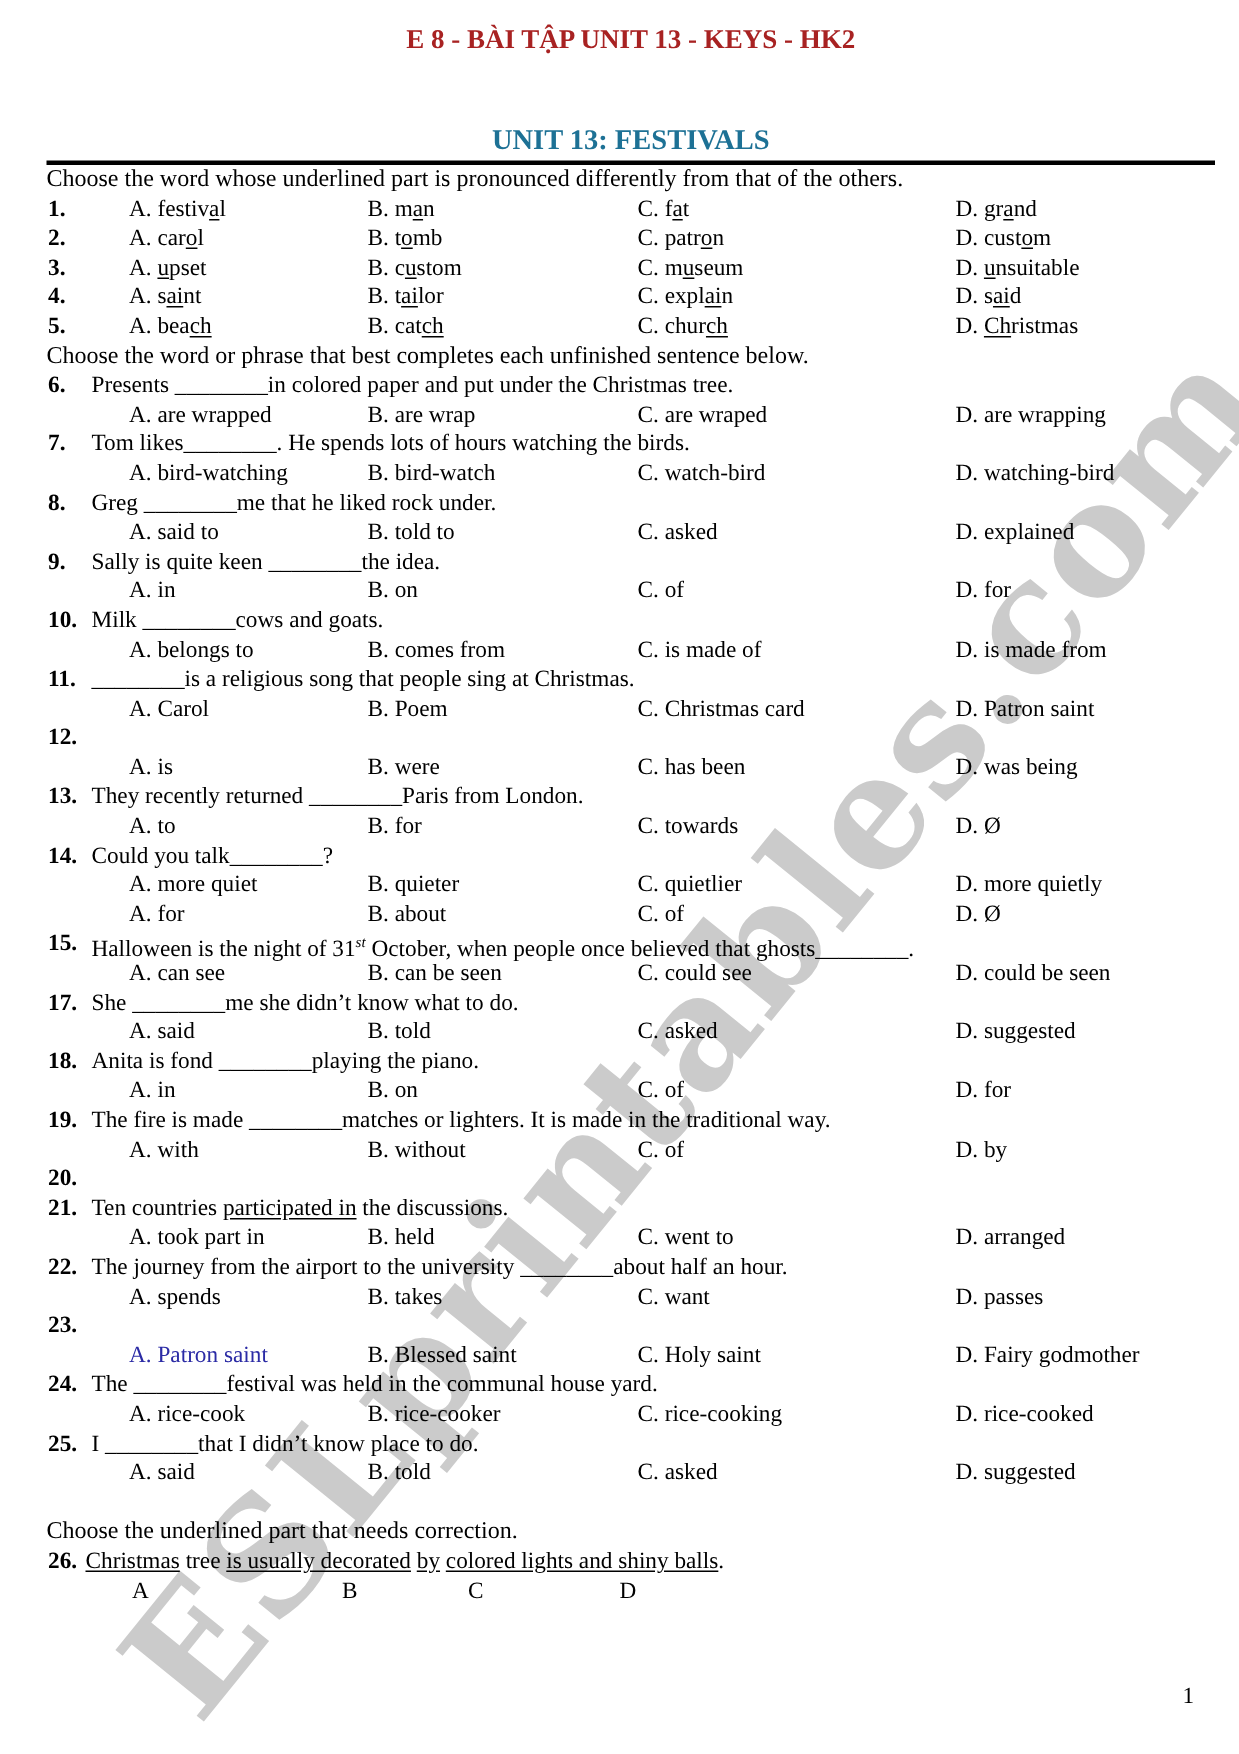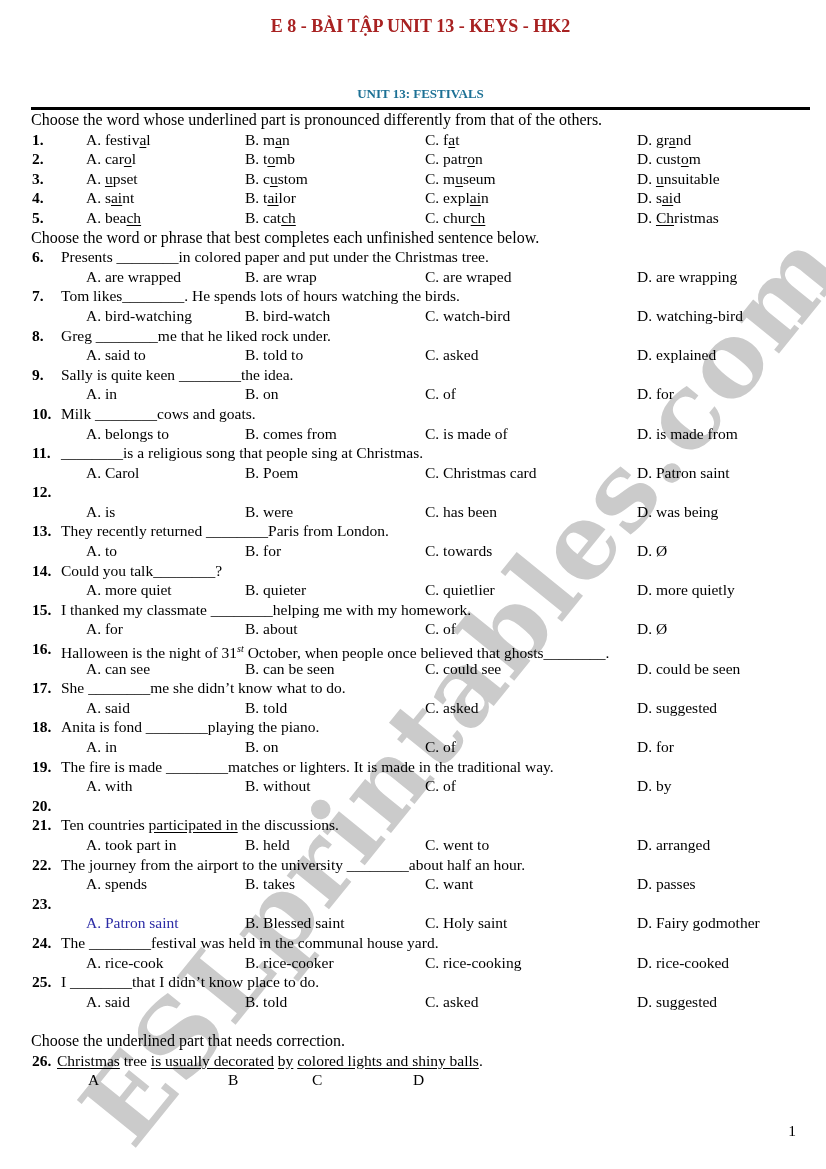--- a/index.html
+++ b/index.html
@@ -8,21 +8,21 @@
     font-family:"Liberation Serif","DejaVu Serif",serif;font-size:15.5px;color:#000;
   }
   .watermark{
     position:absolute;left:-105px;top:628px;width:1130px;text-align:center;
     transform:rotate(-51deg);font-size:104px;font-weight:bold;white-space:nowrap;
     color:var(--color-watermark,#CBCBCB);z-index:0;letter-spacing:2px;
     font-family:"DejaVu Serif",serif;
   }
   .content{position:relative;z-index:1;padding:16px 16px 0 31px;}
   .doc-header{text-align:center;font-weight:bold;font-size:18px;line-height:20px;color:var(--color-header,#A82222);}
-  .doc-title{text-align:center;font-weight:bold;font-size:13px;line-height:20px;color:var(--color-title,#1D7195);margin-top:48px;}
+  .doc-title{text-align:center;font-weight:bold;font-size:19px;line-height:20px;color:var(--color-title,#1D7195);margin-top:48px;}
   .rule{border-top:3px solid #000;margin-top:3px;}
   .instruction{font-weight:normal;font-size:16px;height:19.6px;line-height:19.6px;white-space:nowrap;}
   .sec-correction .instruction{margin-top:19.6px;}
   .q-line{position:relative;height:19.6px;line-height:19.6px;}
   .q-num{position:absolute;left:1px;font-weight:bold;}
   .q-text{position:absolute;left:30px;white-space:nowrap;}
   .sec-correction .q-text{left:26px;}
   .opt{position:absolute;white-space:nowrap;}
   .opt.o0{left:55px}.opt.o1{left:214px}.opt.o2{left:394px}.opt.o3{left:606px}
   .opt.hl{color:var(--color-answer,#2B2BA5);}
@@ -167,31 +167,27 @@
             <span class="q-num">14.</span>
             <span class="q-text">Could you talk________?</span>
           </div>
           <div class="q-line">
             <span class="opt o0">A. more quiet</span>
             <span class="opt o1">B. quieter</span>
             <span class="opt o2">C. quietlier</span>
             <span class="opt o3">D. more quietly</span>
           </div>
           <div class="q-line">
-            <span class="q-num">15.</span>
-            <span class="q-text">I thanked my classmate ________helping me with my homework.</span>
-          </div>
-          <div class="q-line">
             <span class="opt o0">A. for</span>
             <span class="opt o1">B. about</span>
             <span class="opt o2">C. of</span>
             <span class="opt o3">D. Ø</span>
           </div>
           <div class="q-line">
-            <span class="q-num">16.</span>
+            <span class="q-num">15.</span>
             <span class="q-text">Halloween is the night of 31<sup>st</sup> October, when people once believed that ghosts________.</span>
           </div>
           <div class="q-line">
             <span class="opt o0">A. can see</span>
             <span class="opt o1">B. can be seen</span>
             <span class="opt o2">C. could see</span>
             <span class="opt o3">D. could be seen</span>
           </div>
           <div class="q-line">
             <span class="q-num">17.</span>

